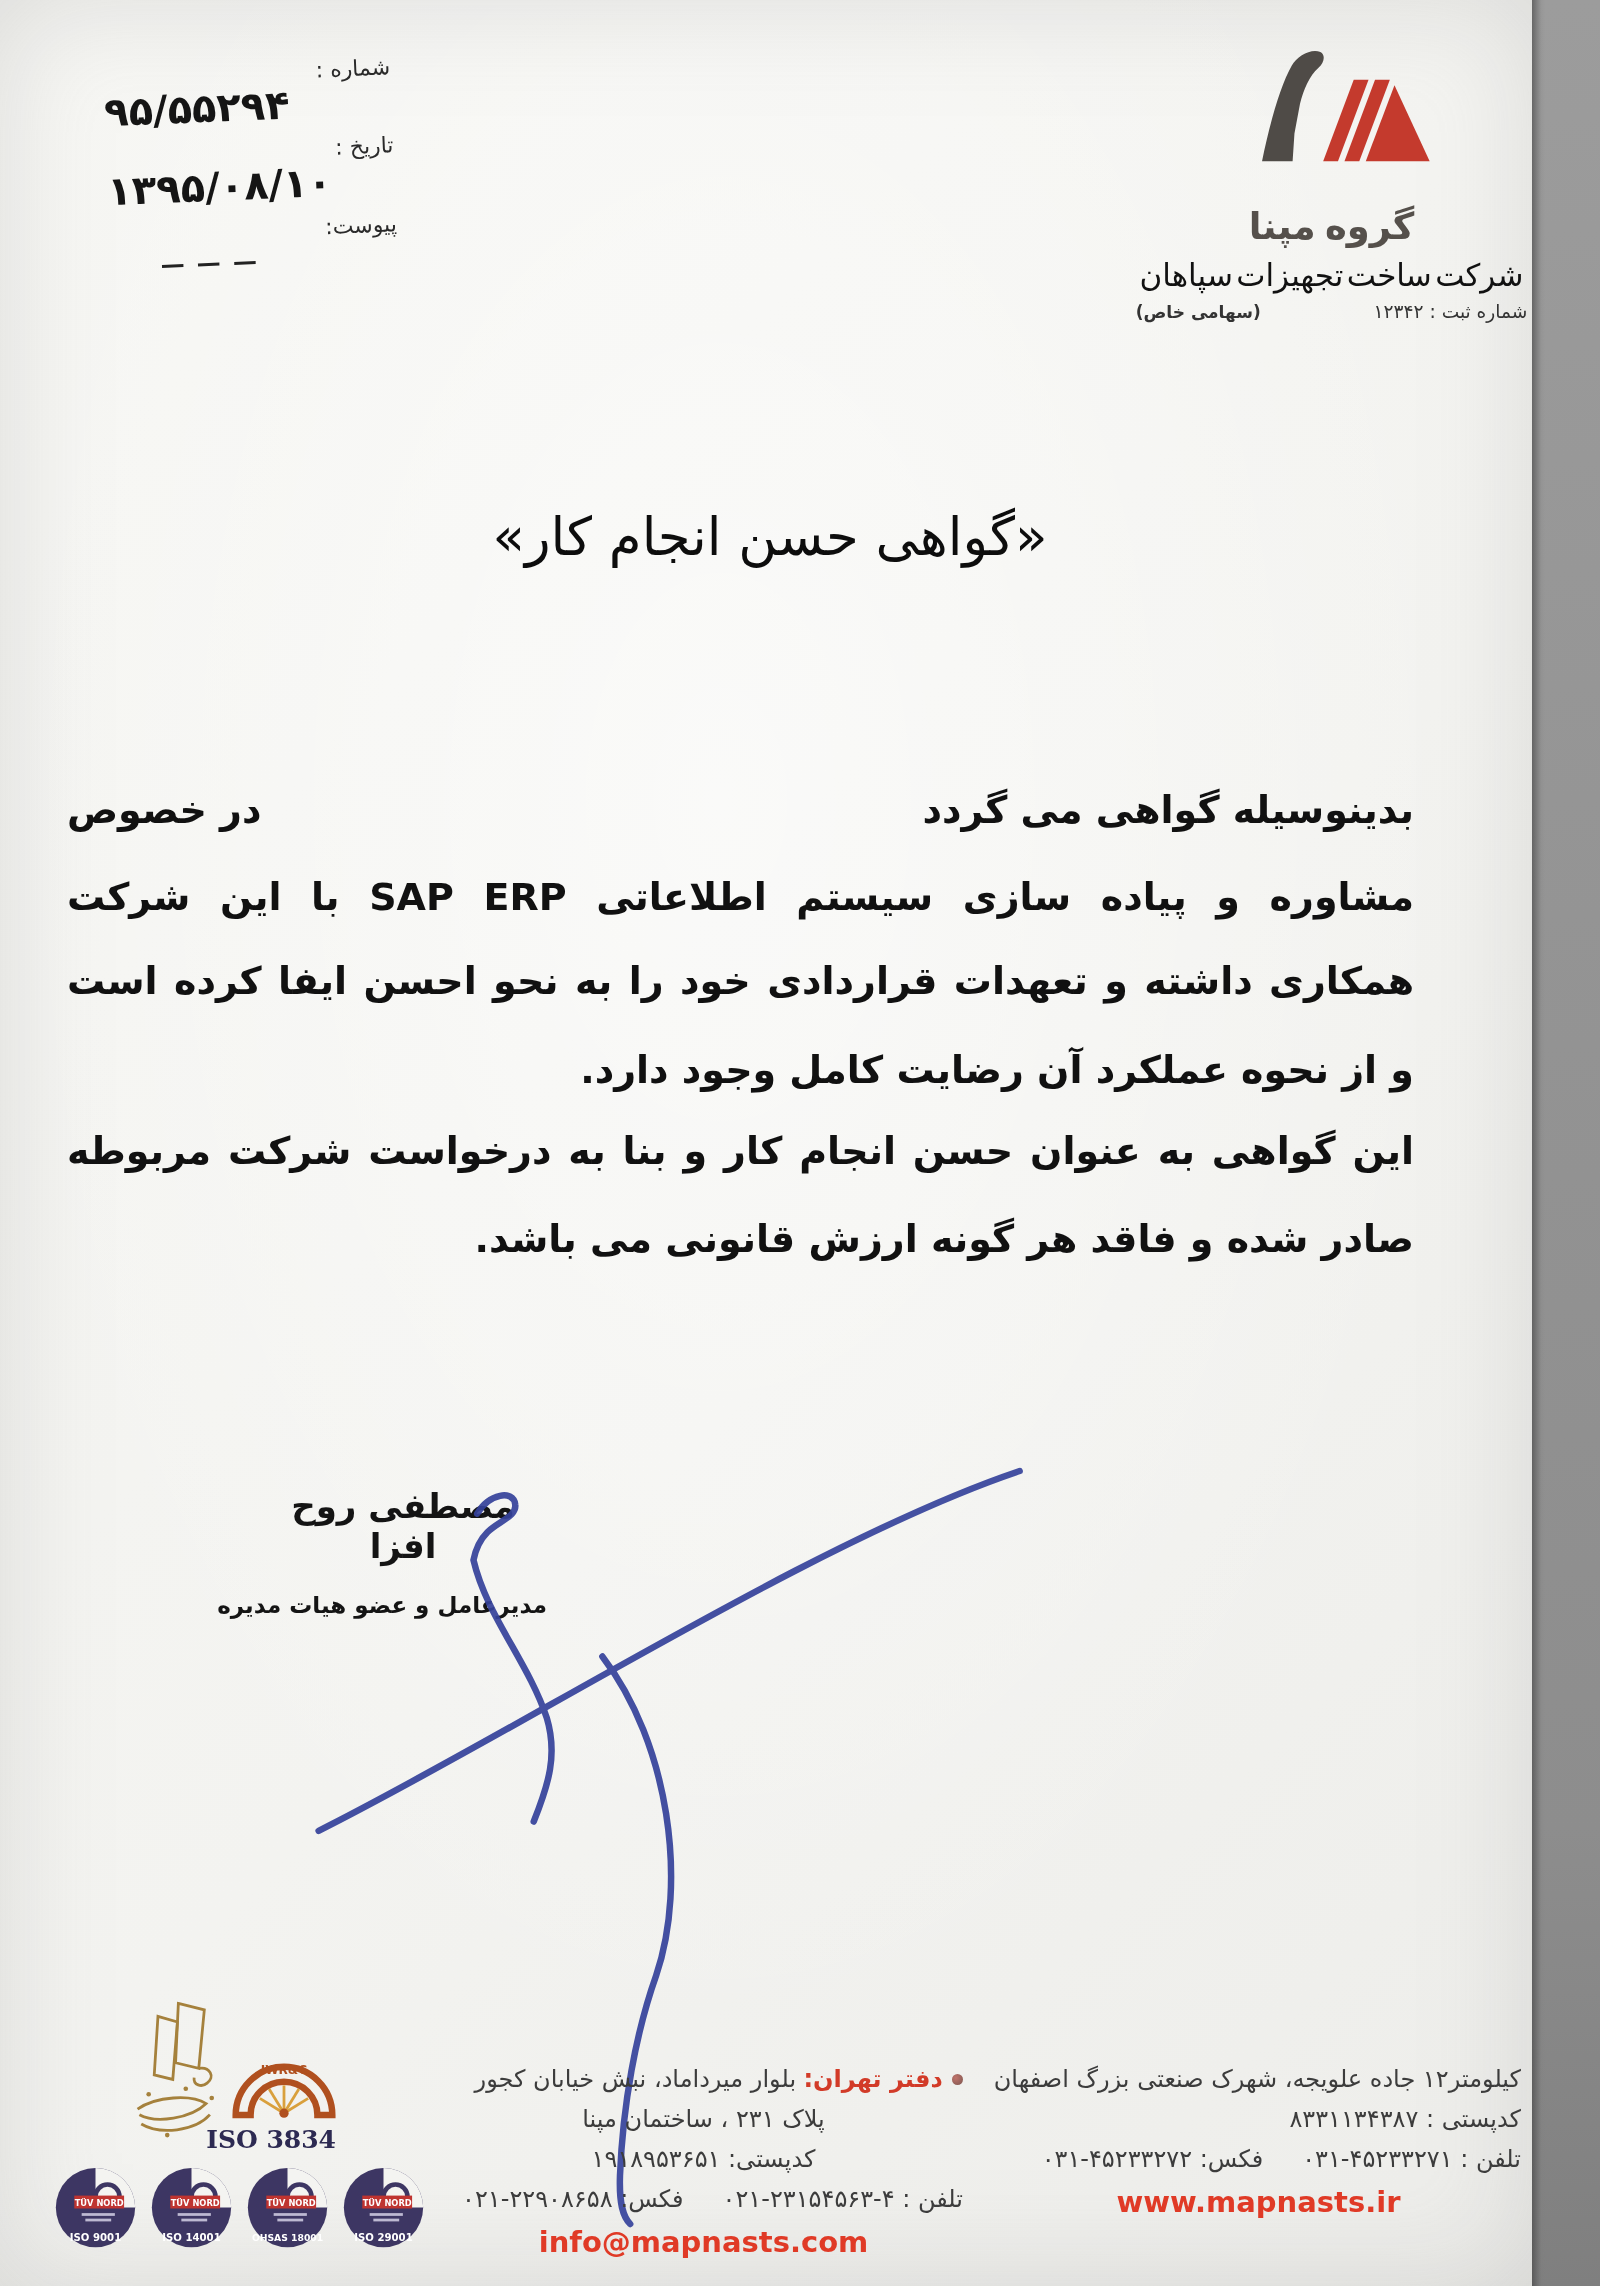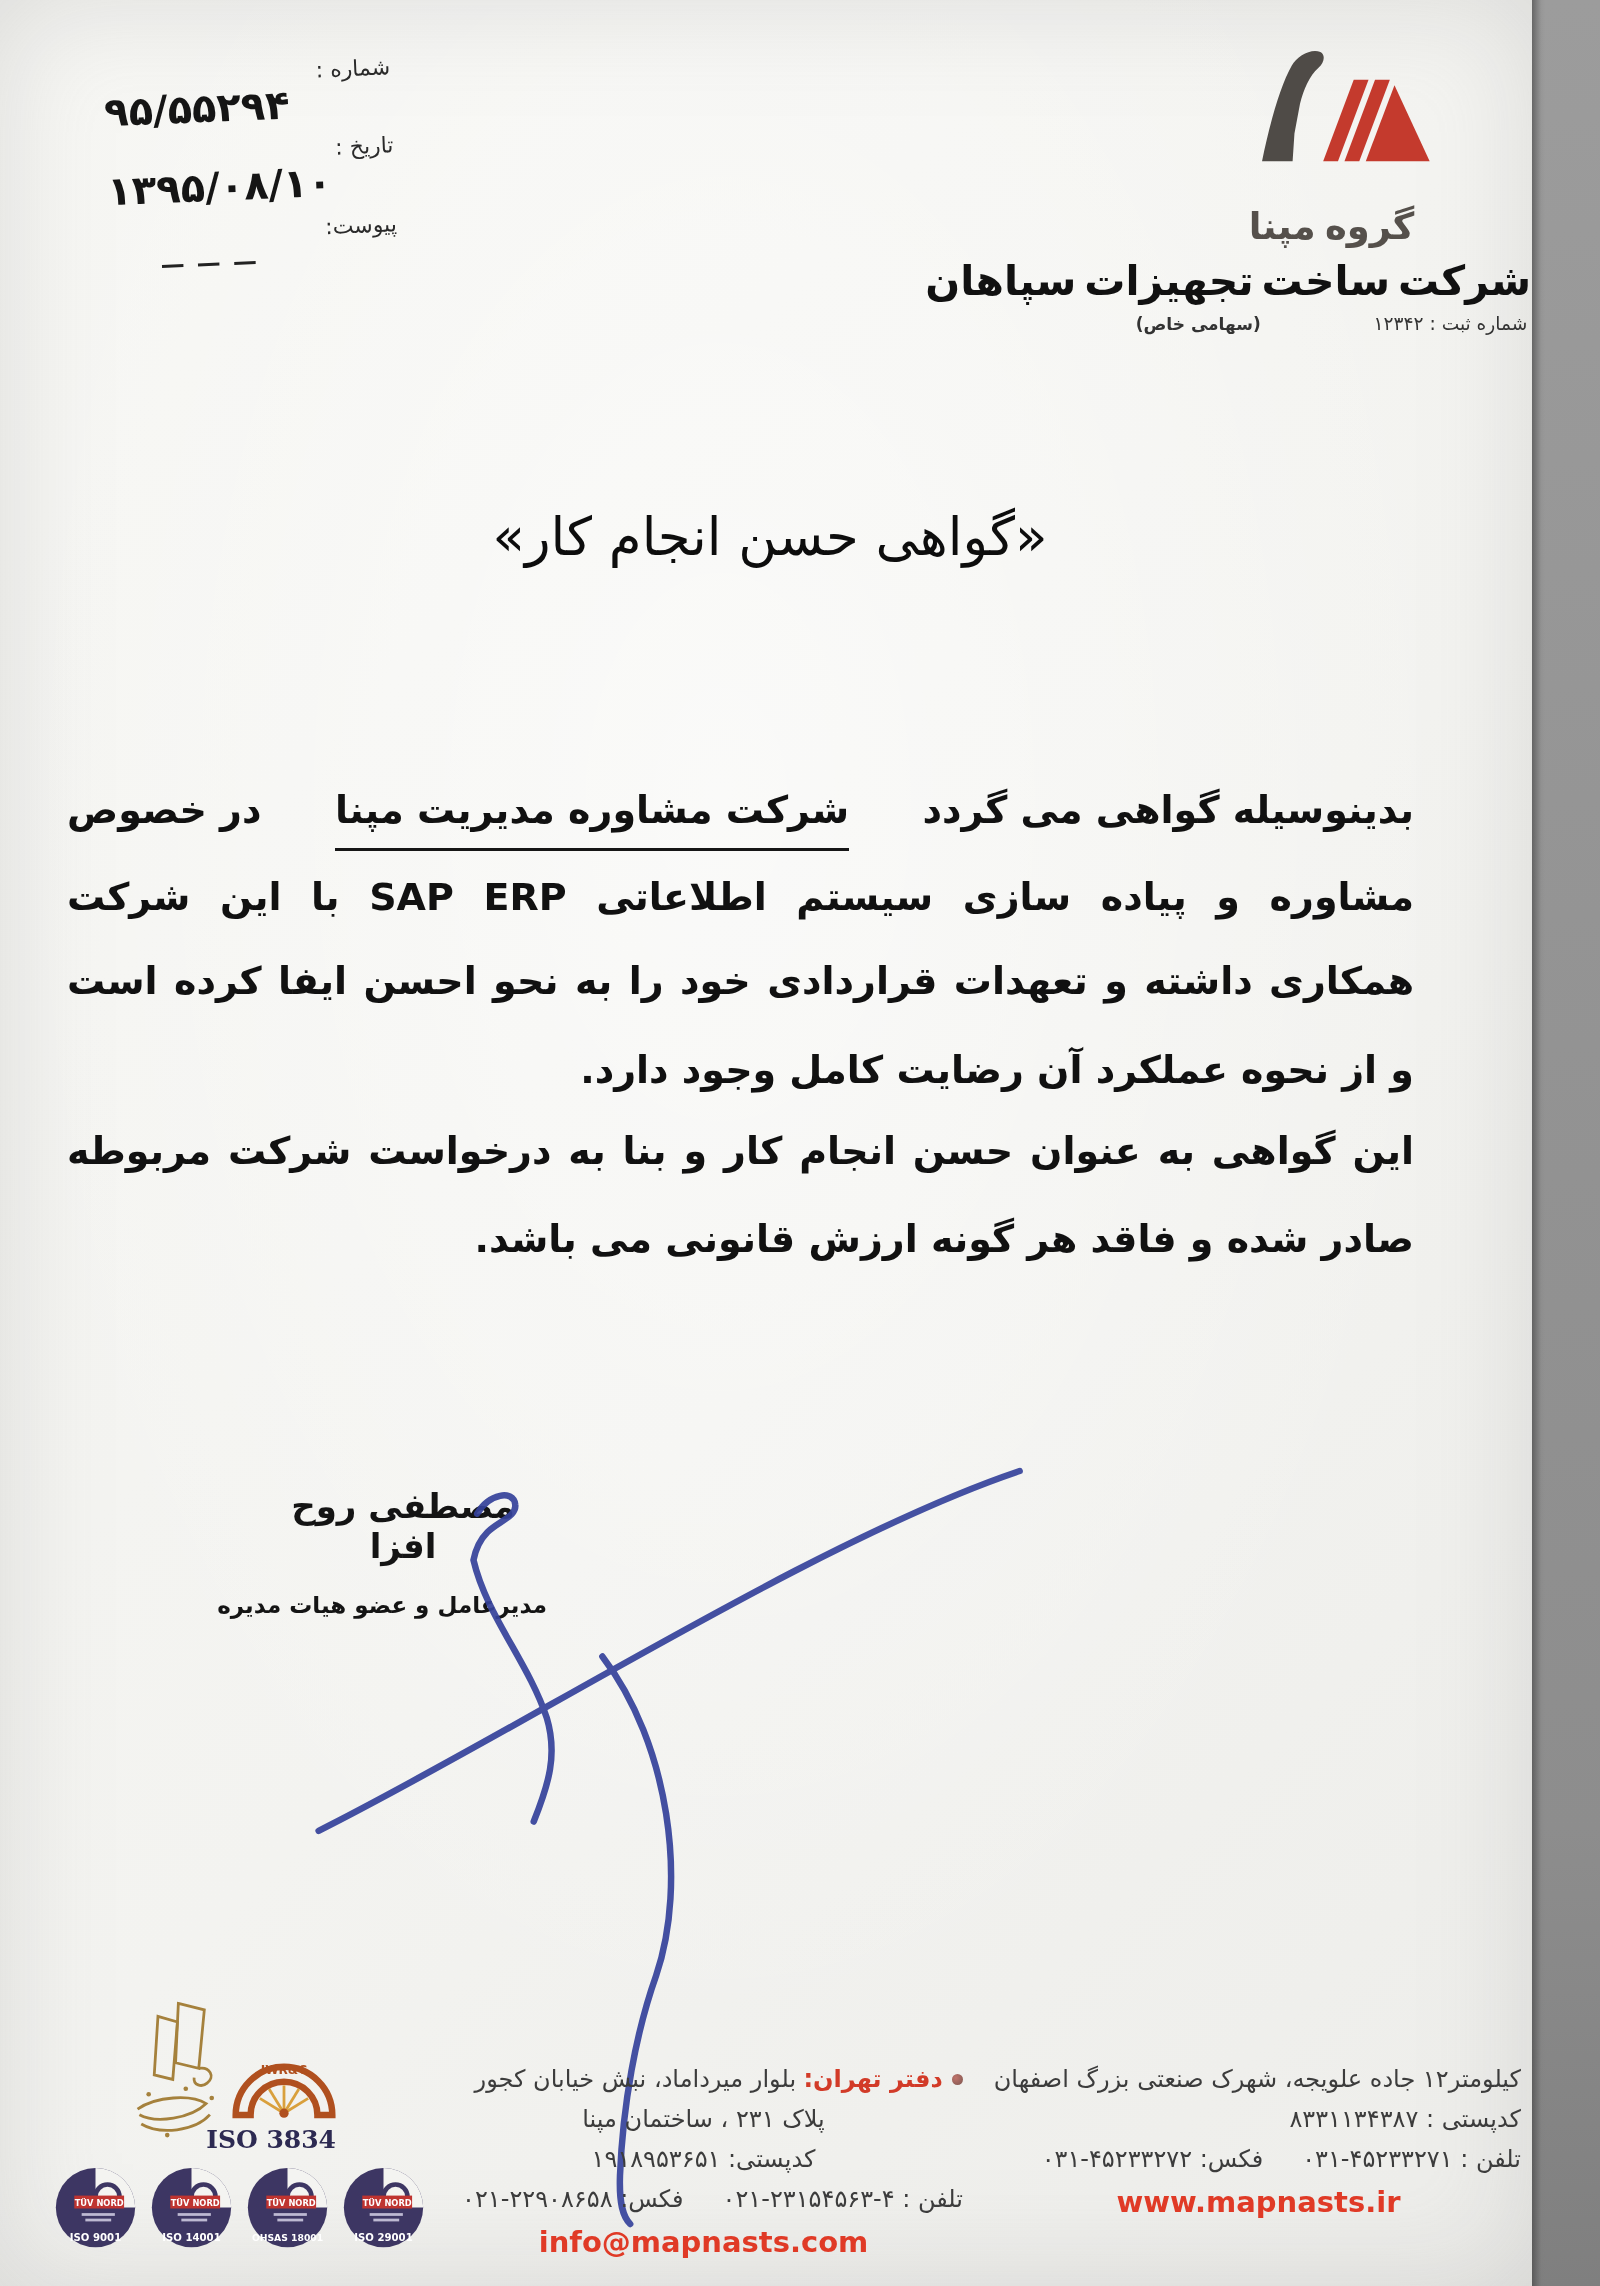--- a/index.html
+++ b/index.html
@@ -25,21 +25,21 @@
   .meta-row{margin-bottom:9.3px;}
   .meta-label{font-size:22px;color:#2a2a2a;text-align:left;direction:rtl;letter-spacing:0;}
   .meta-label{text-align:right;padding-right:7.4px;}
   .meta-value{font-size:40px;font-weight:bold;color:#151515;text-align:left;padding-left:32px;margin-top:-1.9px;}
   .meta-dashes{font-size:24px;font-weight:bold;letter-spacing:1.9px;text-align:left;padding-left:82px;margin-top:5.6px;color:#222;}
 
   
   .letterhead{position:absolute;top:48px;left:1141px;left:auto;right:70px;width:399px;text-align:center;}
   .lh-logo{display:block;margin:0 auto 1.9px auto;}
   .lh-group{font-size:37px;font-weight:bold;color:#55504b;word-spacing:-3.7px;margin-top:38px;}
-  .lh-company{font-size:41px;font-weight:bold;color:#111;word-spacing:-6.5px;margin-top:9.3px;white-space:nowrap;}
+  .lh-company{font-size:31px;font-weight:normal;color:#111;word-spacing:-6.5px;margin-top:9.3px;white-space:nowrap;}
   .lh-subrow{display:flex;flex-direction:row;justify-content:space-between;align-items:baseline;margin-top:7.4px;padding:0 3.7px;}
   .lh-reg{font-size:18.6px;color:#333;}
   .lh-stock{font-size:17px;color:#333;font-weight:bold;}
 
   
   .doc-title{position:absolute;top:506px;left:0;width:1540px;text-align:center;
     font-size:53px;font-weight:normal;color:#0d0d0d;}
 
   
   .body-line{position:absolute;right:67px;width:1347px;right:187px;font-size:38px;font-weight:bold;
@@ -110,21 +110,20 @@
     <div class="lh-subrow">
       <span class="lh-reg">شماره ثبت : ۱۲۳۴۲</span>
       <span class="lh-stock">(سهامی خاص)</span>
     </div>
   </div>
 
   <div class="doc-title">«گواهی حسن انجام کار»</div>
 
   <div class="body-line l1">
     <span>بدینوسیله گواهی می گردد</span>
-    <span class="u-phrase">شرکت مشاوره مدیریت مپنا</span>
     <span>در خصوص</span>
   </div>
   <div class="body-line flow l2">مشاوره و پیاده سازی سیستم اطلاعاتی SAP ERP با این شرکت</div>
   <div class="body-line flow l3">همکاری داشته و تعهدات قراردادی خود را به نحو احسن ایفا کرده است</div>
   <div class="body-line endline l4">و از نحوه عملکرد آن رضایت کامل وجود دارد.</div>
   <div class="body-line endline l6">صادر شده و فاقد هر گونه ارزش قانونی می باشد.</div>
   <div class="body-line flow l5">این گواهی به عنوان حسن انجام کار و بنا به درخواست شرکت مربوطه</div>
 
   <div class="sig-block">
     <div class="sig-name">مصطفی روح افزا</div>

